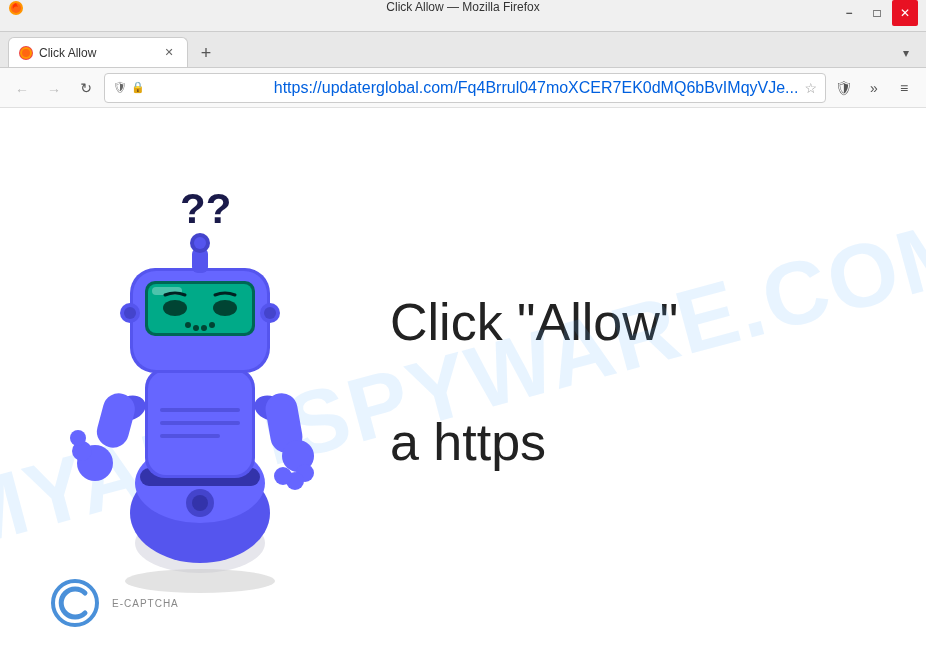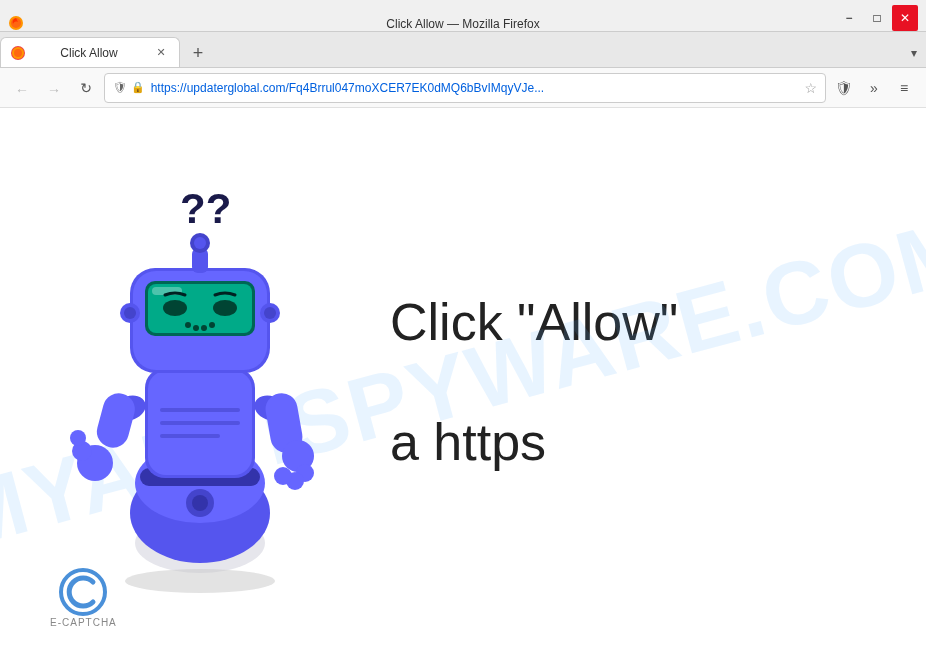--- a/index.html
+++ b/index.html
@@ -11,21 +11,21 @@
       overflow: hidden;
       user-select: none;
     }
 
     
     .title-bar {
       width: 100%;
       height: 32px;
       background: #f0f0f0;
       display: flex;
-      align-items: flex-end;
+      align-items: flex-start;
       justify-content: space-between;
       border-bottom: 1px solid #ccc;
       padding: 0 8px;
     }
     .title-bar-left {
       display: flex;
       align-items: center;
       gap: 6px;
     }
     .firefox-icon {
@@ -57,23 +57,22 @@
     }
     .win-btn.close { background: #e81123; color: #fff; }
 
     
     .tab-bar {
       width: 100%;
       height: 36px;
       background: #e8e8e8;
       display: flex;
       align-items: flex-end;
-      padding: 0 0;
+      padding: 0 8px;
       border-bottom: 1px solid #ccc;
-      text-align: center;
     }
     .tab {
       height: 30px;
       background: #fff;
       border: 1px solid #ccc;
       border-bottom: none;
       border-radius: 6px 6px 0 0;
       display: flex;
       align-items: center;
       padding: 0 10px;
@@ -177,25 +176,26 @@
       display: flex;
       gap: 4px;
       align-items: center;
     }
     .addr-icon {
       font-size: 11px;
       color: #666;
     }
     .address-text {
       flex: 1;
-      font-size: 12px;
+      font-size: 16px;
       color: #0060df;
       overflow: hidden;
       white-space: nowrap;
       text-overflow: ellipsis;
+      text-align: right;
     }
     .bookmark-star {
       color: #999;
       font-size: 14px;
     }
     .nav-right-icons {
       display: flex;
       gap: 2px;
       align-items: center;
     }
@@ -266,23 +266,23 @@
       color: #222;
       line-height: 1.15;
     }
 
     
     .captcha-section {
       position: absolute;
       bottom: 30px;
       left: 50px;
       display: flex;
-      flex-direction: column;
-      align-items: center;
-      gap: 0;
+      flex-direction: row;
+      align-items: center;
+      gap: 12px;
     }
     .captcha-logo {
       width: 50px;
       height: 50px;
     }
     .captcha-label {
       font-size: 10px;
       color: #888;
       letter-spacing: 1px;
       text-transform: uppercase;

